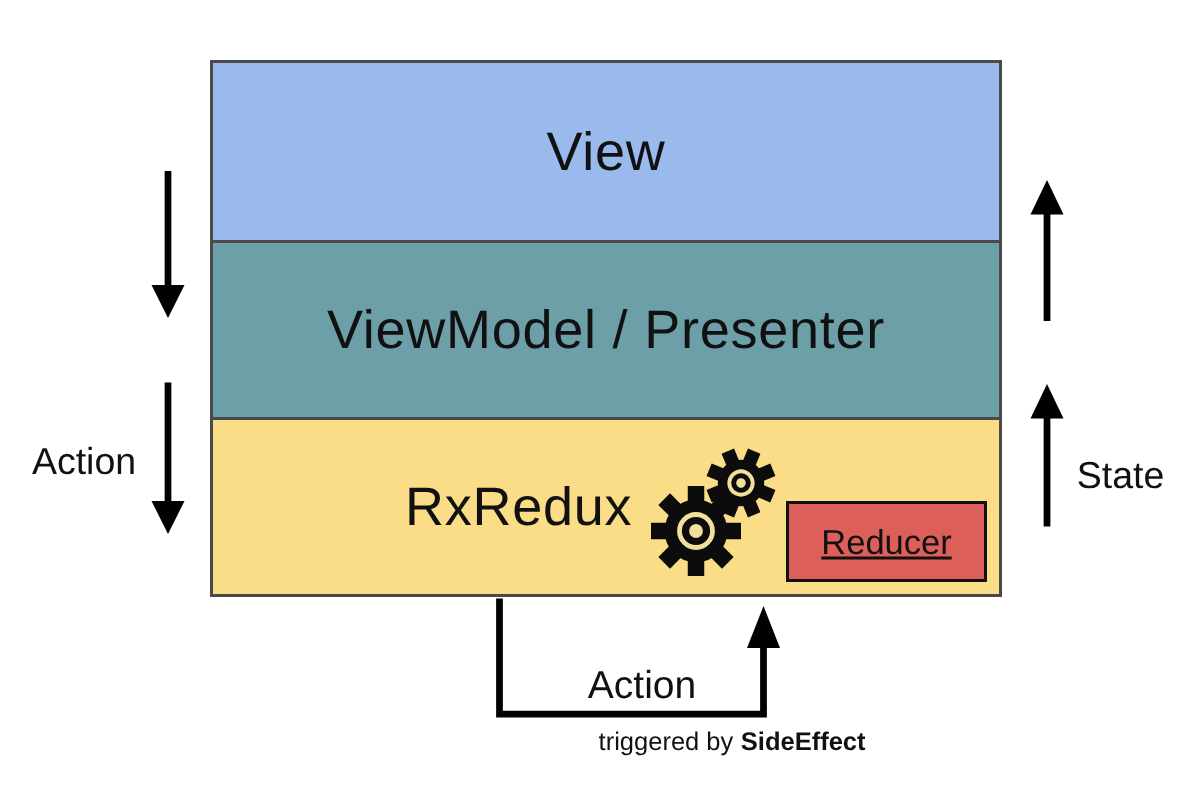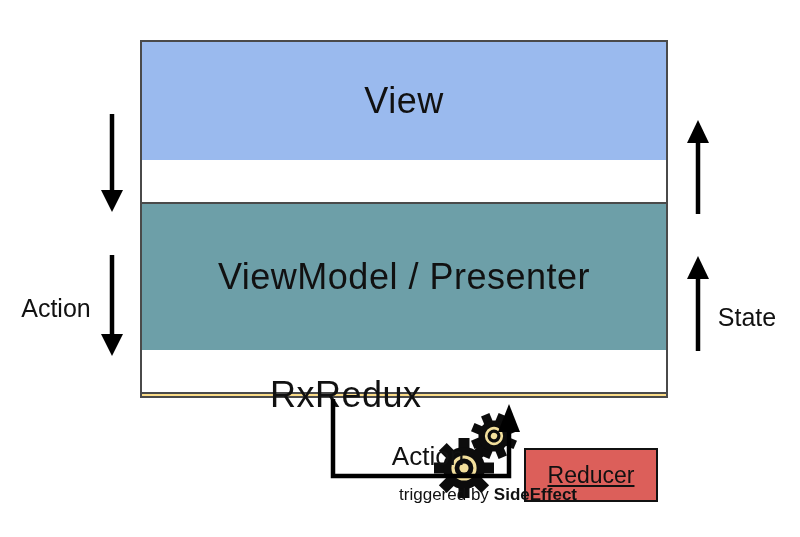--- a/index.html
+++ b/index.html
@@ -19,31 +19,30 @@
   .main-box {
     position: absolute;
     left: 140px;
     top: 40px;
     width: 528px;
     height: 358px;
     border: 2px solid #4a4a4a;
     box-sizing: border-box;
     display: flex;
     flex-direction: column;
-    gap: 42px;
   }
   .layer {
     position: relative;
     display: flex;
     align-items: center;
     justify-content: center;
     box-sizing: border-box;
   }
   .layer-view { height: 118px; }
-  .layer-vm   { height: 148px; border-top: 2px solid #0c4a6e; }
+  .layer-vm   { height: 118px; border-top: 2px solid #0c4a6e; }
   .layer-rx   { flex: 1; border-top: 2px solid #4a4a4a; }
   .layer-label {
     font-size: 36px;
     color: #111111;
     letter-spacing: 0.5px;
     white-space: nowrap;
   }
   .rx-label {
     position: absolute;
     left: 128px;

